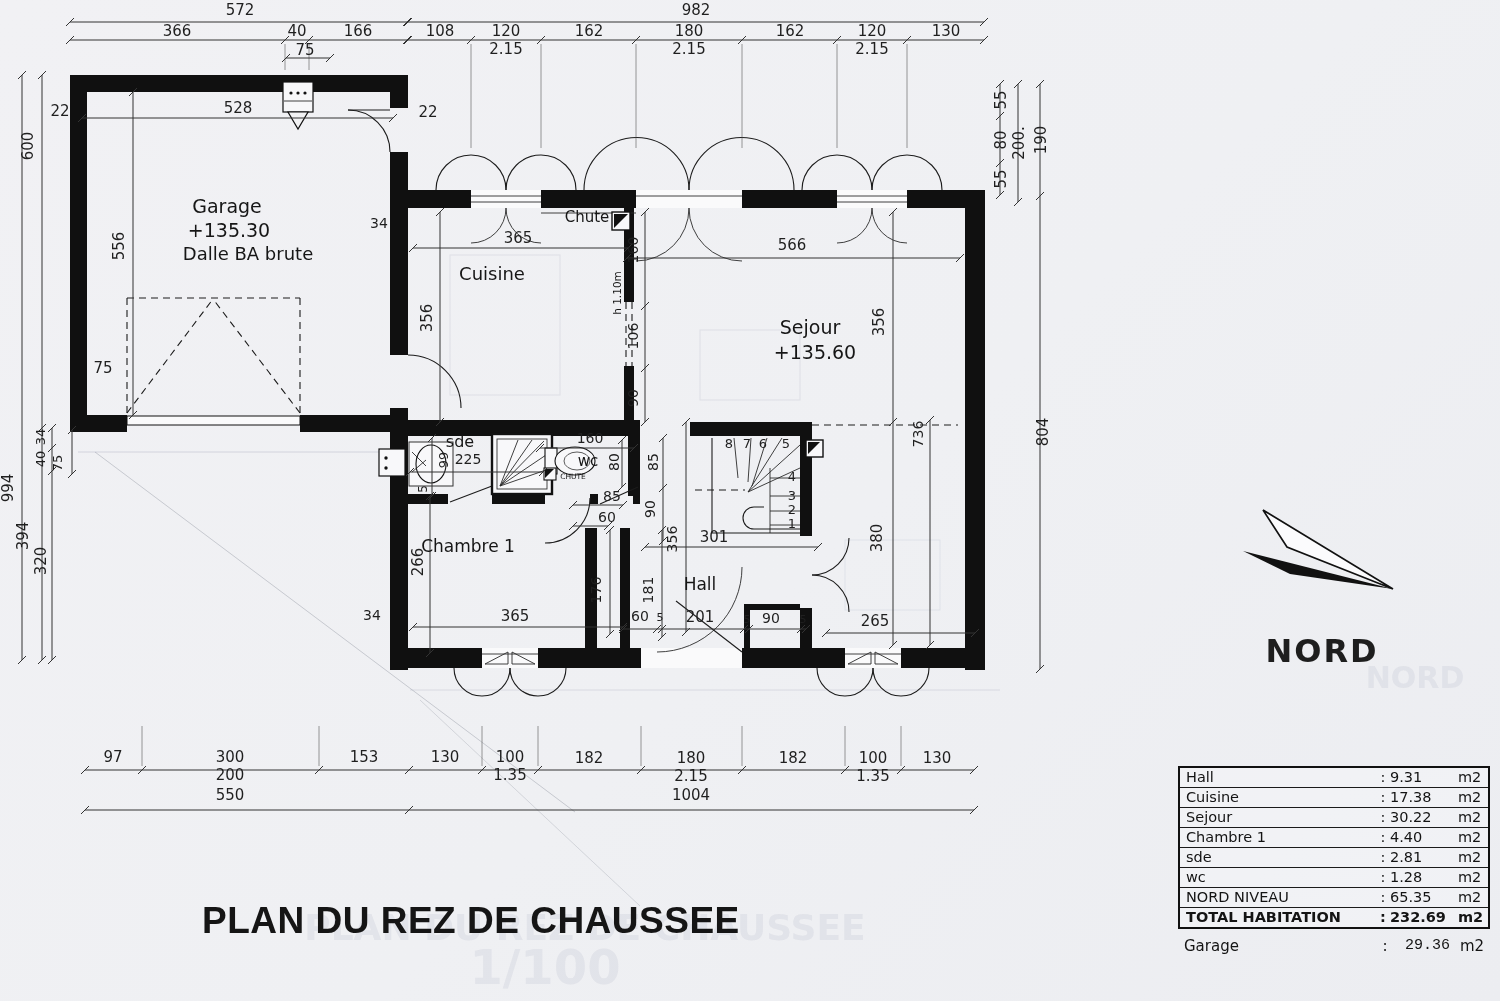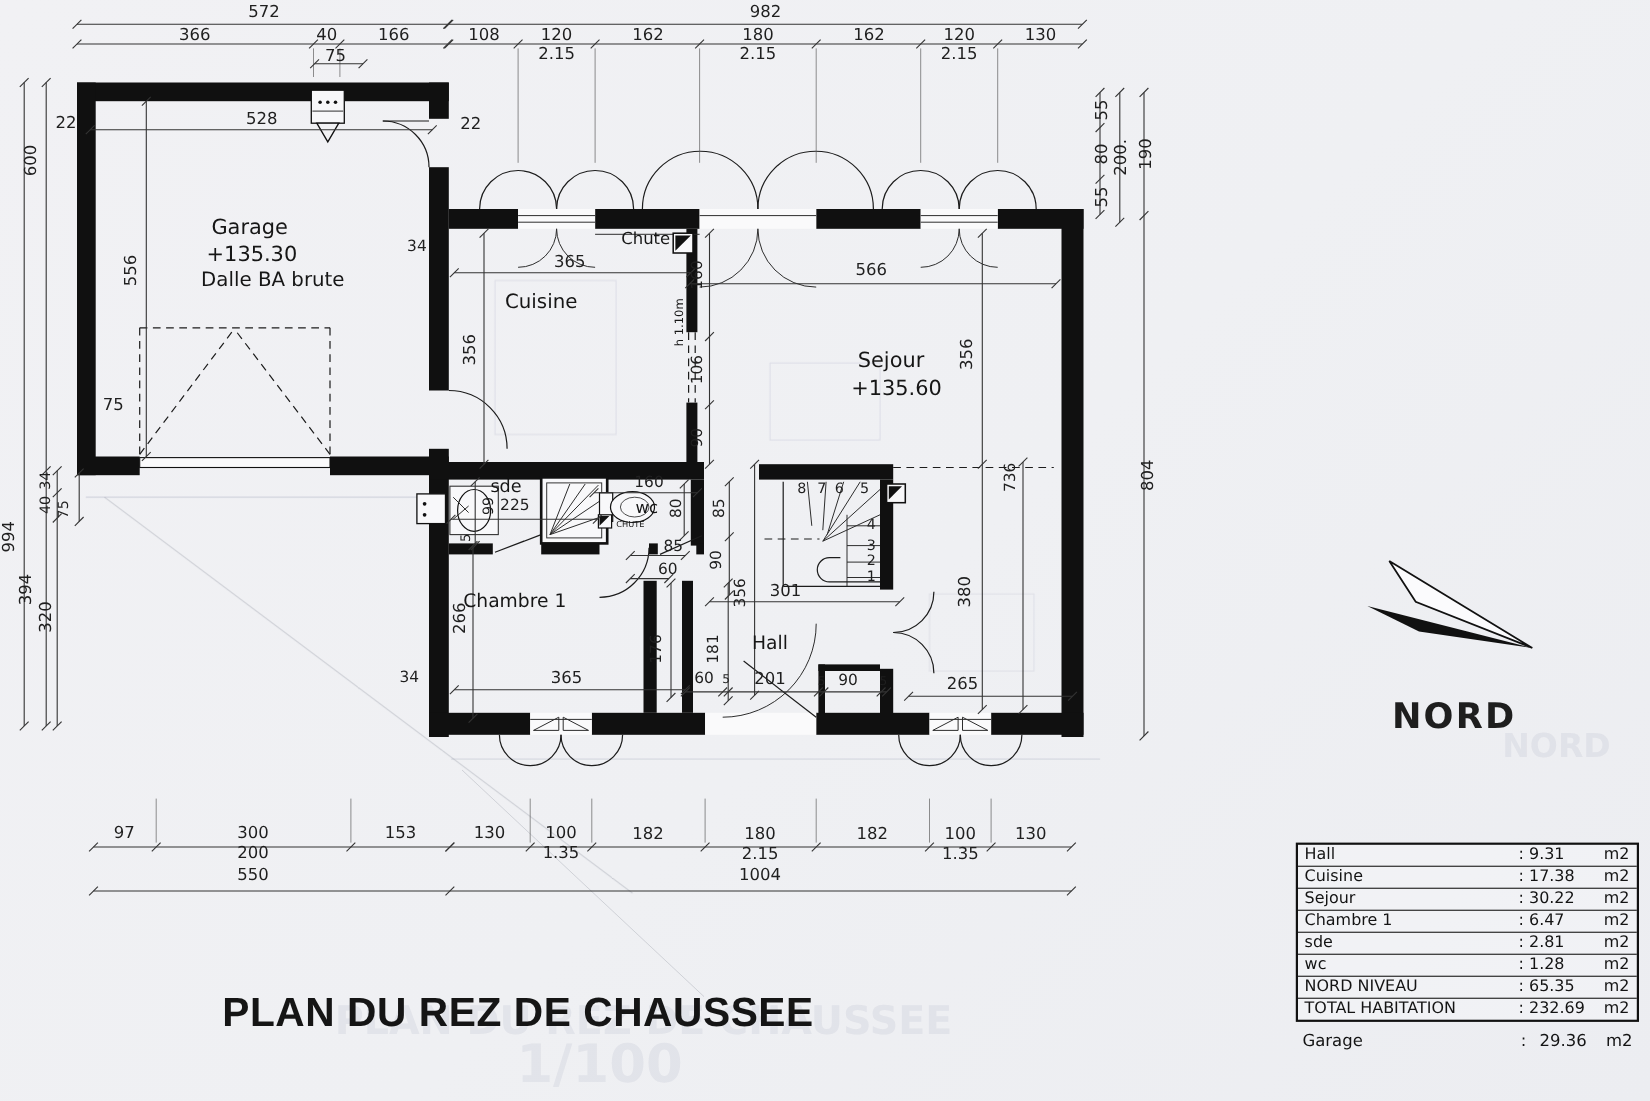--- a/index.html
+++ b/index.html
@@ -13,29 +13,29 @@
   .thin{stroke:#2a2a2a;stroke-width:0.9;fill:none;}
   .dimln{stroke:#333;stroke-width:1;fill:none;}
   .ext{stroke:#555;stroke-width:0.7;fill:none;opacity:0.85;}
   .w{fill:#101010;}
   .dash{stroke:#1c1c1c;stroke-width:1.1;fill:none;stroke-dasharray:7 5;}
   
   .stable{position:absolute;left:1178px;top:766px;width:312px;color:#141414;}
   .sbox{border:2px solid #111;background:rgba(250,250,252,0.35);}
   .t-title{height:24px;line-height:24px;font-size:14.5px;letter-spacing:0.4px;padding-left:5px;border-bottom:2px solid #111;white-space:nowrap;}
   .t-row{display:grid;grid-template-columns:1fr 14px 62px 36px;height:19px;line-height:19px;font-size:14.5px;border-bottom:1.4px solid #1a1a1a;}
-  .t-row:last-child{border-bottom:none;}
+  .t-row:last-child{border-bottom:none;font-weight:bold;}
   .t-row .lab{padding-left:6px;white-space:nowrap;}
   .t-row .col{text-align:center;}
   .t-row .val{padding-right:4px;}
   .t-row .unit{padding-left:6px;}
   .g-row{display:grid;grid-template-columns:1fr 14px 62px 36px;height:24px;line-height:24px;font-size:15px;margin-top:5px;}
   .g-row .lab{padding-left:6px;}
   .g-row .col{text-align:center;}
-  .g-row .val{text-align:center;padding-right:4px;}
+  .g-row .val{text-align:right;padding-right:4px;font-family:Liberation Mono, monospace;}
   .g-row .unit{padding-left:6px;}
   
   .titleblock{position:absolute;left:202px;top:898px;color:#151515;font-family:"Liberation Sans",sans-serif;font-weight:bold;letter-spacing:0.5px;}
   .titleblock .l1{font-size:37px;line-height:46px;white-space:nowrap;}
   .titleblock .l2{font-size:37px;line-height:46px;white-space:nowrap;}
 </style>
 </head>
 <body>
 
 <div class="canvas">
@@ -538,21 +538,21 @@
         </div>
     <div class="t-row">
           <span class="lab">Sejour</span>
           <span class="col">:</span>
           <span class="val">30.22</span>
           <span class="unit">m2</span>
         </div>
     <div class="t-row">
           <span class="lab">Chambre 1</span>
           <span class="col">:</span>
-          <span class="val">6.47</span>
+          <span class="val">4.40</span>
           <span class="unit">m2</span>
         </div>
     <div class="t-row">
           <span class="lab">sde</span>
           <span class="col">:</span>
           <span class="val">2.81</span>
           <span class="unit">m2</span>
         </div>
     <div class="t-row">
           <span class="lab">wc</span>

